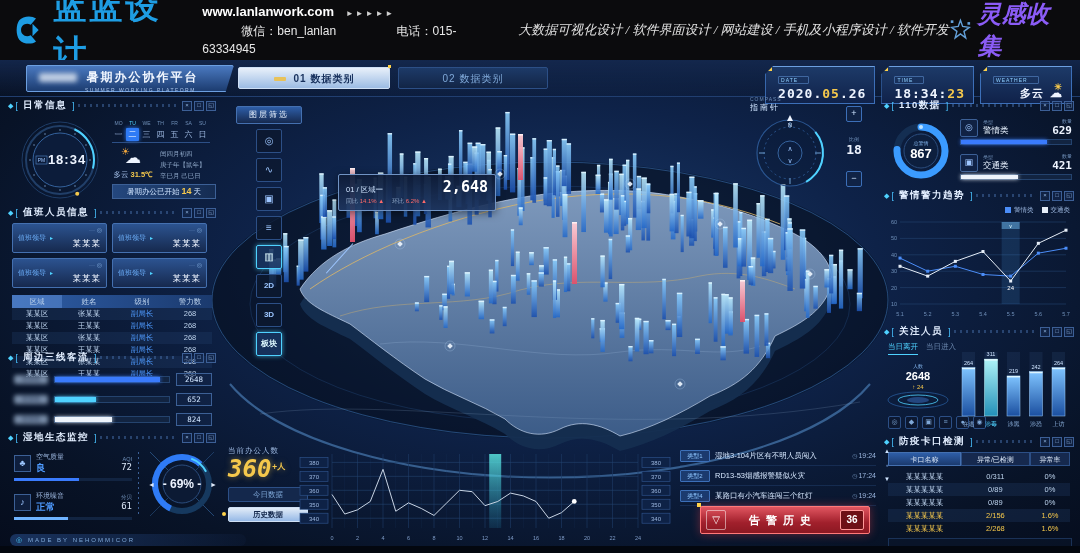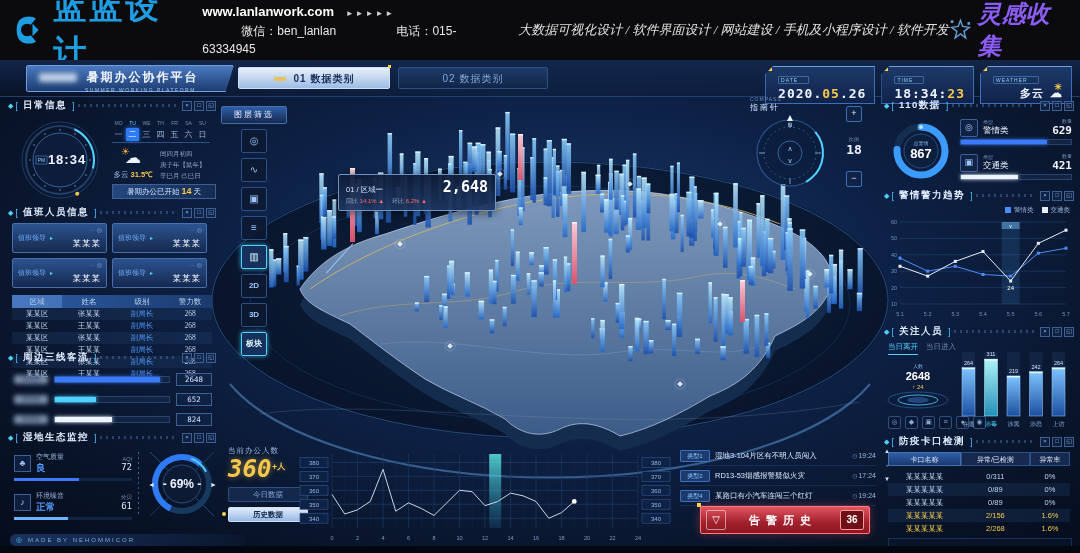--- a/index.html
+++ b/index.html
@@ -77,21 +77,21 @@
   .notice b{color:#f5c84c;font-size:9px;}
 
   
   .duty-cards{position:absolute;left:4px;top:18px;width:200px;display:flex;flex-wrap:wrap;gap:5px;}
   .duty-card{width:95px;height:30px;box-sizing:border-box;background:linear-gradient(180deg,#2c5390,#16294e);border:1px solid #4470b0;border-radius:2px;padding:2px 5px;position:relative;}
   .duty-role{font-size:7px;color:#6fb3ff;}
   .duty-role:after{content:"►";font-size:5px;margin-left:3px;color:#4fd2ff;}
   .duty-name{position:absolute;right:5px;bottom:2px;font-size:8.5px;color:#eef4ff;letter-spacing:1px;}
   .duty-dots{position:absolute;right:4px;top:2px;font-size:6px;color:#7fa8d8;}
   .duty-table{position:absolute;left:4px;top:90px;width:200px;font-size:7.5px;}
-  .dt-row{display:flex;height:12px;line-height:12px;font-family:Liberation Serif, serif;}
+  .dt-row{display:flex;height:12px;line-height:12px;}
   .dt-row.hdr{background:linear-gradient(90deg,#2e5ea8,#1b3a6e);color:#e8f2ff;height:13px;line-height:13px;}
   .dt-row.hdr .c1{background:rgba(120,170,240,.35);}
   .dt-row:nth-child(even):not(.hdr){background:rgba(40,70,120,.25);}
   .dt-c{text-align:center;color:#bcd2ec;}
   .c1{width:25%;} .c2{width:27%;} .c3{width:26%;} .c4{width:22%;}
   .dt-row .lvl{color:#4f9bff;}
 
   
   .flow-rows{position:absolute;left:6px;top:22px;width:198px;}
   .flow-row{display:flex;align-items:center;height:14px;margin-bottom:6px;}
@@ -112,21 +112,21 @@
   .eco-metric .m2{font-size:9px;color:#dce8f8;font-family:"DejaVu Sans Mono",monospace;}
   .eco-bar{margin-top:3px;height:3px;background:#122441;position:relative;}
   .eco-bar i{position:absolute;left:0;top:0;bottom:0;background:#3a7bfd;}
   .eco-div{position:absolute;left:130px;top:22px;bottom:14px;width:1px;background:repeating-linear-gradient(180deg,#3c6096 0,#3c6096 2px,transparent 2px,transparent 5px);}
   .eco-gauge{position:absolute;left:136px;top:16px;}
 
   .footer-note{position:absolute;left:10px;top:474px;width:230px;height:12px;line-height:12px;background:linear-gradient(90deg,rgba(30,60,110,.8),rgba(15,30,60,.3));border-radius:6px;font-size:6px;letter-spacing:2px;color:#7fa8d8;padding-left:6px;}
   .footer-note .fi{color:#4fd2ff;margin-right:4px;font-size:7px;}
 
   
-  .layer-bar{position:absolute;left:221px;top:46px;width:66px;}
+  .layer-bar{position:absolute;left:236px;top:46px;width:66px;}
   .layer-title{height:16px;line-height:16px;text-align:center;background:linear-gradient(180deg,#2e5ea8,#16294e);border:1px solid #4470b0;font-size:8px;color:#e8f2ff;letter-spacing:2px;border-radius:2px;}
   .layer-tools{margin-top:5px;display:flex;flex-direction:column;gap:5px;align-items:center;}
   .tool-btn{width:26px;height:24px;box-sizing:border-box;border:1px solid #2c4f86;background:rgba(12,24,48,.82);color:#9dc6ff;font-size:10px;line-height:22px;text-align:center;border-radius:2px;cursor:pointer;}
   .tool-btn.txt{font-size:8px;font-weight:bold;letter-spacing:0;}
   .tool-btn.active{border-color:#4fd2ff;box-shadow:0 0 5px rgba(79,210,255,.7);color:#dffaff;background:rgba(24,52,96,.9);}
 
   
   .compass{position:absolute;left:750px;top:36px;width:120px;}
   .compass-lbl-en{font-size:5px;color:#6f8fb8;letter-spacing:1px;}
   .compass-lbl-cn{font-size:8px;color:#cfe4ff;letter-spacing:2px;}

